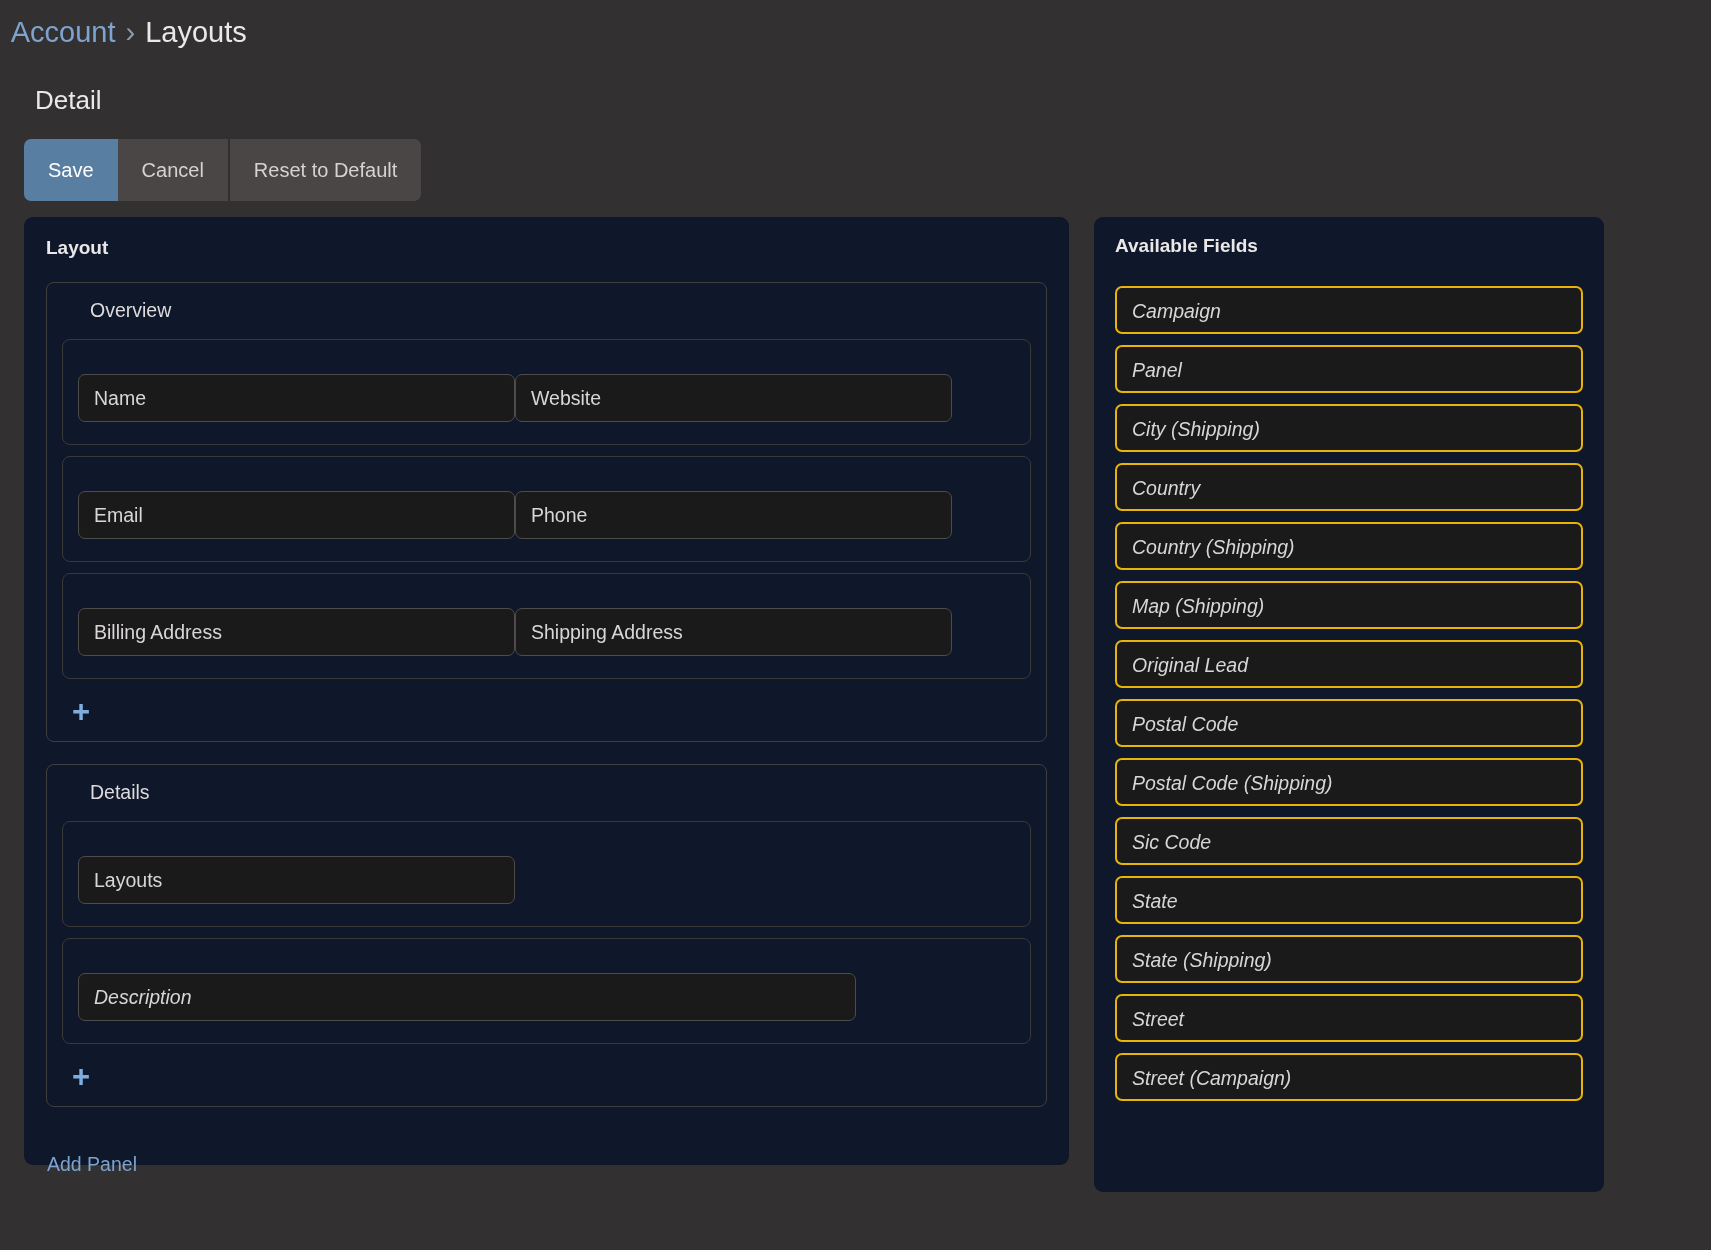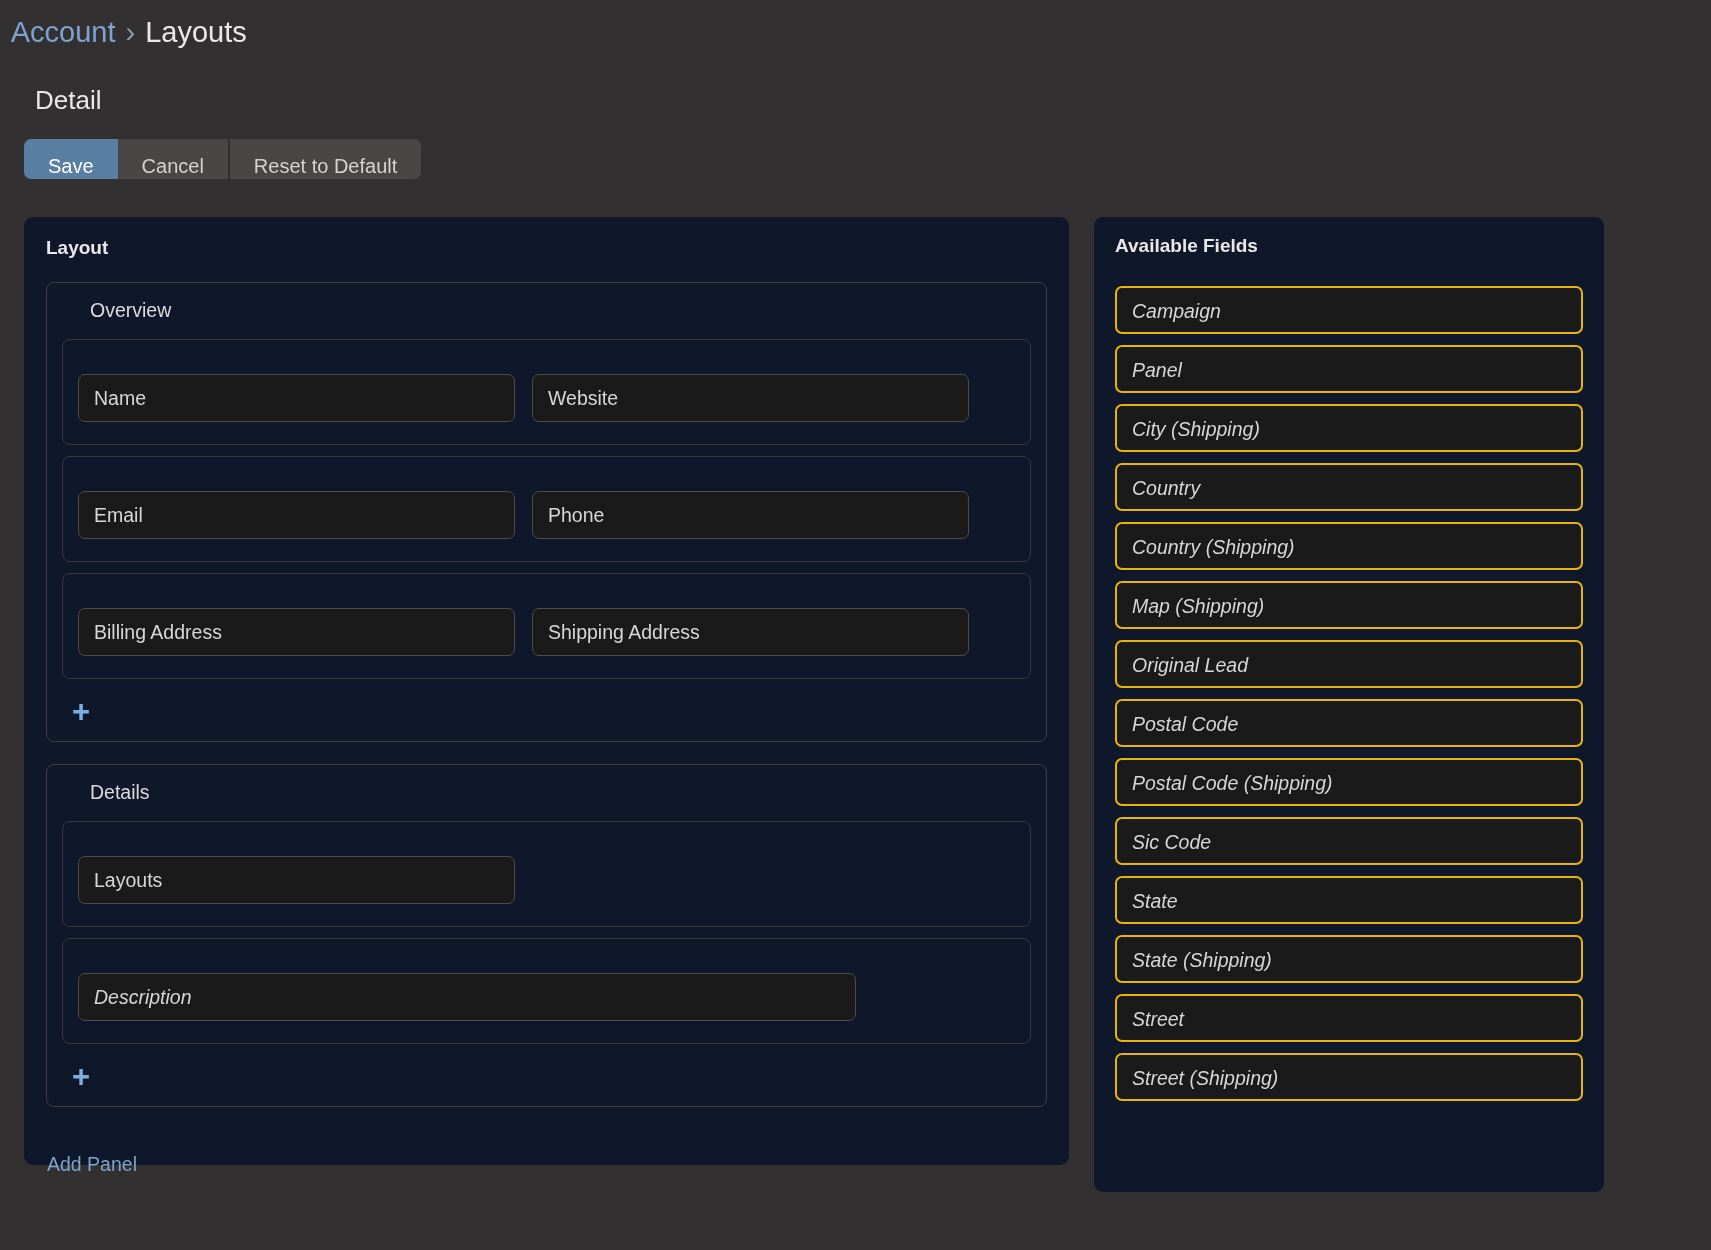--- a/index.html
+++ b/index.html
@@ -24,21 +24,21 @@
   
   .page-subtitle {
     position:absolute; left:35px; top:84px;
     font-size:26px; line-height:32px; color:#EAE8E8;
   }
   .btn-toolbar {
     position:absolute; left:24px; top:139px;
     display:flex; border-radius:7px; overflow:hidden;
   }
   .btn {
-    height:40px; border:none; cursor:pointer;
+    height:62px; border:none; cursor:pointer;
     font-family:inherit; font-size:20px; padding:0 24px;
     background:#4A4645; color:#D4D2D2; line-height:54px;
   }
   .btn-primary { background:#587EA2; color:#FFFFFF; }
   .btn-reset { border-left:2px solid #322F2E; }
 
   
   .panel {
     position:absolute; background:#0f172a; border-radius:9px;
   }
@@ -56,21 +56,21 @@
     padding:14px 15px 12px; margin-bottom:22px;
   }
   .sub-panel-header {
     font-size:19.5px; color:#DDDBDB; line-height:26px;
     padding-left:28px; margin-bottom:16px;
   }
   .layout-row {
     border:1px solid #3B3838; border-radius:8px;
     padding:34px 15px 22px; margin-bottom:11px;
   }
-  .cells { display:flex; gap:17px; }
+  .cells { display:flex; }
   .cell {
     width:437px; height:48px;
     background:#1B1A1A; border:1px solid #4E4B4B; border-radius:7px;
     line-height:46px; padding-left:15px;
     font-size:19.5px; color:#D8D6D6;
     cursor:grab; overflow:hidden; white-space:nowrap;
   }
   .cell.wide { width:778px;font-style:italic; }
   .plus-btn {
     display:inline-block; background:none; border:none; cursor:pointer;
@@ -161,15 +161,15 @@
       <div class="field-item">Country</div>
       <div class="field-item">Country (Shipping)</div>
       <div class="field-item">Map (Shipping)</div>
       <div class="field-item">Original Lead</div>
       <div class="field-item">Postal Code</div>
       <div class="field-item">Postal Code (Shipping)</div>
       <div class="field-item">Sic Code</div>
       <div class="field-item">State</div>
       <div class="field-item">State (Shipping)</div>
       <div class="field-item">Street</div>
-      <div class="field-item">Street (Shipping)</div>
+      <div class="field-item">Street (Campaign)</div>
     </div>
 </section>
 
 </body></html>

